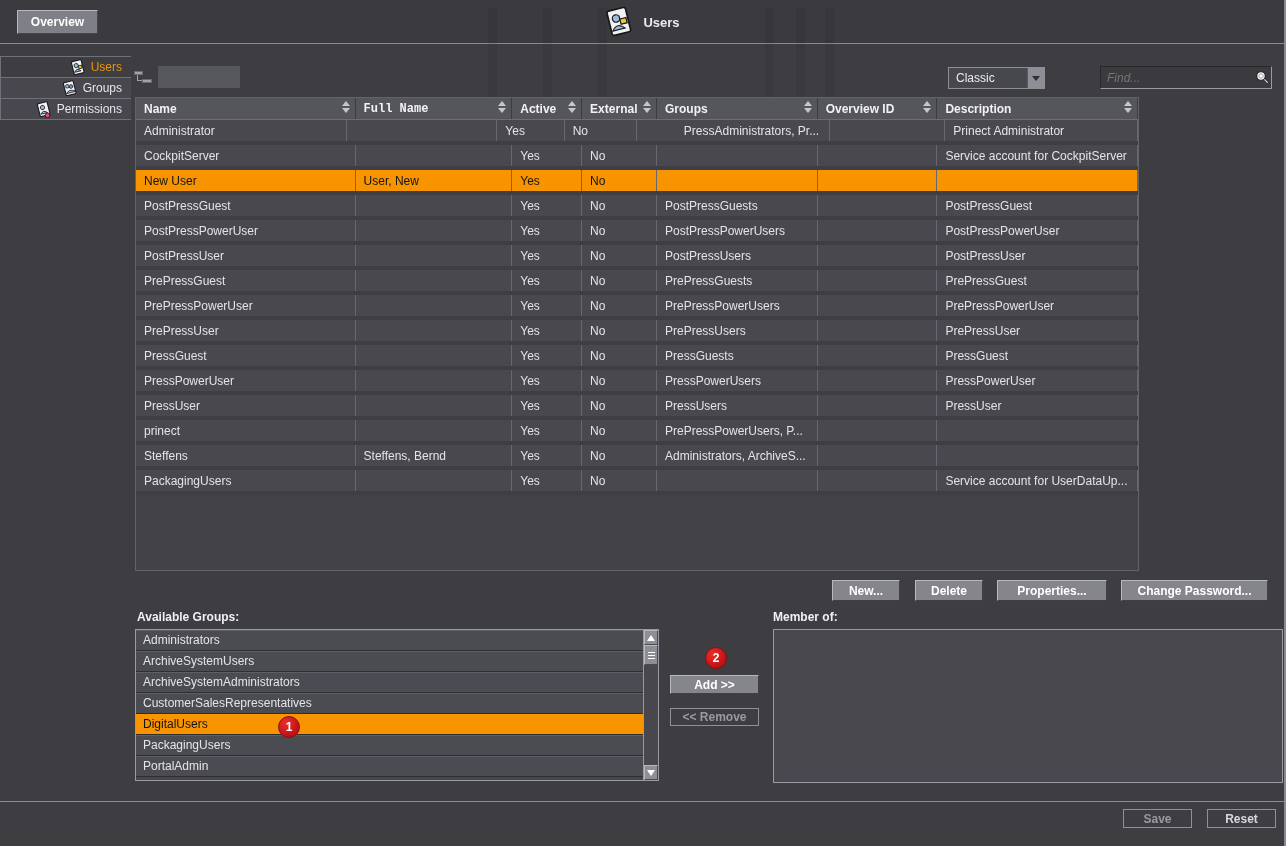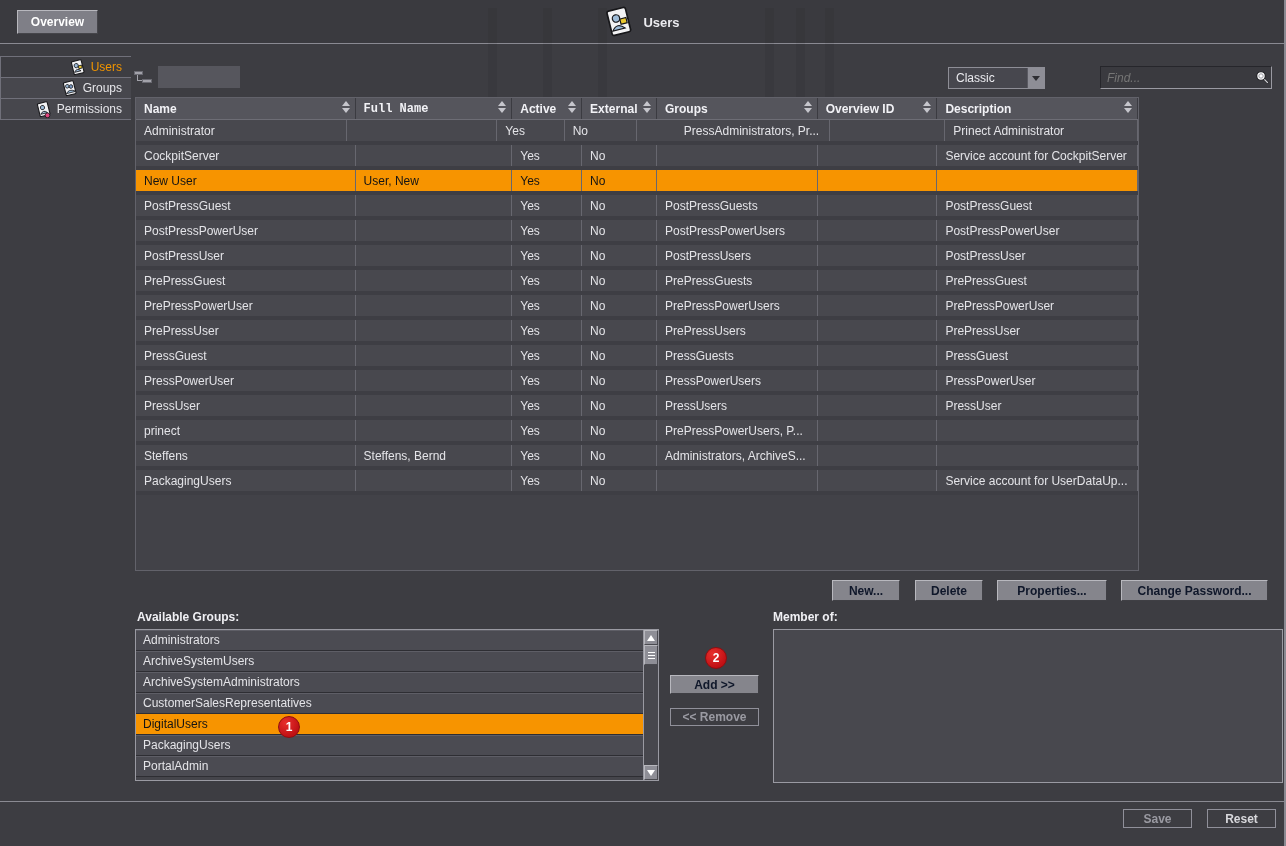--- a/index.html
+++ b/index.html
@@ -48,21 +48,21 @@
   .sort { position:absolute; right:5px; top:3px; display:flex; flex-direction:column; gap:2px; }
   .sort .t-up { width:0; height:0; border-left:4px solid transparent; border-right:4px solid transparent; border-bottom:5px solid #c6c6cc; }
   .sort .t-dn { width:0; height:0; border-left:4px solid transparent; border-right:4px solid transparent; border-top:5px solid #c6c6cc; }
   .row { display:flex; height:25px; background:#48484e; border-bottom:4px solid #3e3e44; cursor:default; }
   .cell { display:flex; align-items:center; padding-left:8px; border-right:1px solid #67676f; color:#e4e4e8; font-size:12px; overflow:hidden; white-space:nowrap; }
   .row.selected { background:#f79400; }
   .row.selected .cell { color:#141414; }
 
   
   .btn { position:absolute; background:#85858c; border-top:1px solid #b8b8be; border-left:1px solid #b8b8be;
-    border-right:1px solid #3f3f44; border-bottom:1px solid #3f3f44; color:#0f172a; font-weight:bold; font-size:12px;
+    border-right:1px solid #3f3f44; border-bottom:1px solid #3f3f44; color:#ffffff; font-weight:bold; font-size:12px;
     display:flex; align-items:center; justify-content:center; cursor:default; }
   .btn-flat { position:absolute; background:transparent; border:1px solid #90909a; color:#9a9aa2; font-weight:bold; font-size:12px;
     display:flex; align-items:center; justify-content:center; cursor:default; }
   .btn-flat.bright { color:#d8d8dc; }
 
   
   .panel-label { position:absolute; color:#f0f0f4; font-weight:bold; font-size:12px; }
   .listbox { position:absolute; left:135px; top:629px; width:524px; height:152px; border:1px solid #9a9aa2; background:#45454b; display:flex; }
   .list-items { flex:1; overflow:hidden; }
   .list-item { height:21px; display:flex; align-items:center; padding-left:7px; font-size:12px; color:#e4e4e8;

